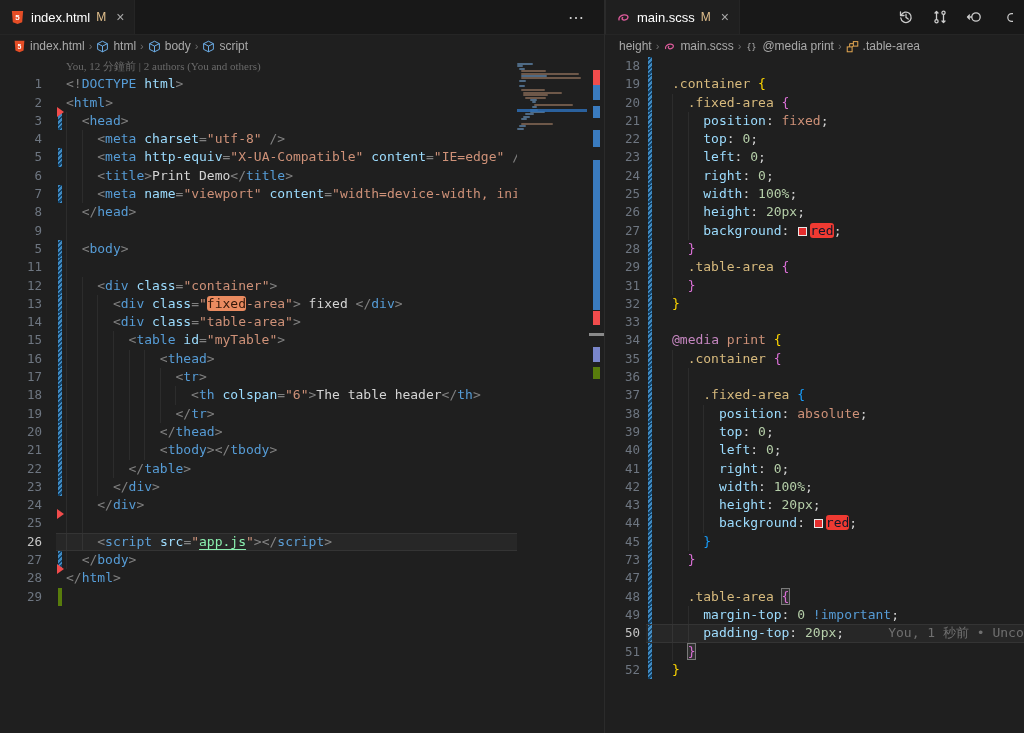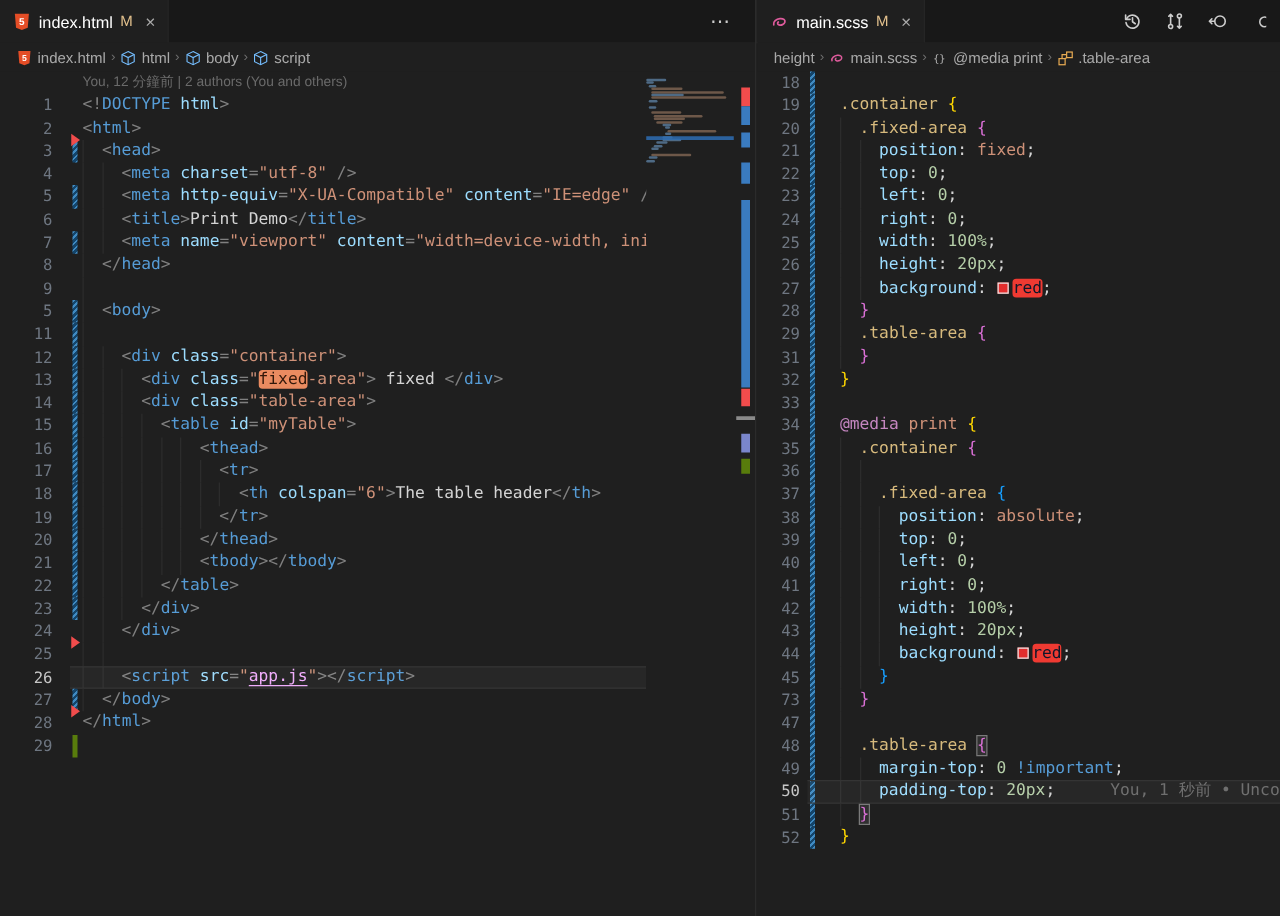--- a/index.html
+++ b/index.html
@@ -53,21 +53,21 @@
   .ig { position:absolute; top:0; bottom:0; width:1px; background:#2c2c2c; }
   .code { display:inline-block; }
   .cmt { font-family:"Liberation Sans", sans-serif; font-size:11px; color:#6a6a6a; }
 
   
   .p{color:#808080}.t{color:#569cd6}.a{color:#9cdcfe}.s{color:#ce9178}.x{color:#d4d4d4}
   .k{color:#569cd6}.n{color:#b5cea8}.g{color:#d7ba7d}.m{color:#c586c0}
   .b1{color:#ffd700}.b2{color:#da70d6}.b3{color:#179fff}
   .hf{background:#ea8b60;color:#33180a;border-radius:3px}
   .hr{background:#ef3a32;color:#0f172a;border-radius:3px}
-  .lk{color:#f0abfc;text-decoration:underline;text-underline-offset:3px}
+  .lk{color:#86efac;text-decoration:underline;text-underline-offset:3px}
   .mb{color:#da70d6;outline:1px solid #7a7a7a;background:rgba(255,255,255,.08)}
   .sw{display:inline-block;width:9px;height:9px;background:#e32d2d;border:1.5px solid #e8e8e8;
       margin:0 3px 0 1px;vertical-align:-1px}
   .blame{color:#6a6a6a;margin-left:44px}
 
   
   #minimap { position:absolute; left:517px; top:57px; width:72px; height:676px; }
   .mm { position:absolute; height:2px; border-radius:1px; }
   #mm-cur { position:absolute; left:0; width:70px; height:3px; background:#2e6db4; opacity:.85; }
   #ruler { position:absolute; left:589px; top:57px; width:15px; height:676px; }
@@ -208,21 +208,21 @@
             <rect x="1.5" y="8.5" width="6" height="6"></rect>
             <rect x="9" y="2" width="5.5" height="5.5"></rect>
             <path d="M7.5 8.5 9 7.5M4.5 8.5v-4h4.5"></path>
           </svg>
         </span>
         <span>.table-area</span>
       </span>
     </div>
 
   <div class="editor" id="ed-left">
-      <div class="row cmt" style="padding-left: 66px;">You, 12 分鐘前 | 2 authors (You and others)</div>
+      <div class="row cmt" style="padding-left: 66px; font-family: Liberation Serif, serif;">You, 12 分鐘前 | 2 authors (You and others)</div>
       <div class="row" style="padding-left: 66px;"><span class="ln">1</span><span class="code" style="padding-left: 0px;"><span class="p">&lt;!</span><span class="k">DOCTYPE</span><span class="x"> </span><span class="a">html</span><span class="p">&gt;</span></span></div>
       <div class="row" style="padding-left: 66px;"><span class="ln">2</span><span class="code" style="padding-left: 0px; text-align: right;"><span class="p">&lt;</span><span class="t">html</span><span class="p">&gt;</span></span></div>
       <div class="row" style="padding-left: 66px;"><span class="ln">3</span><span class="mark b"></span><span class="del"></span><span class="ig" style="left: 66px;"></span><span class="code" style="padding-left: 15.64px;"><span class="p">&lt;</span><span class="t">head</span><span class="p">&gt;</span></span></div>
       <div class="row" style="padding-left: 66px;"><span class="ln">4</span><span class="ig" style="left: 66px;"></span><span class="ig" style="left: 81.64px;"></span><span class="code" style="padding-left: 31.28px;"><span class="p">&lt;</span><span class="t">meta</span><span class="x"> </span><span class="a">charset</span><span class="p">=</span><span class="s">"utf-8"</span><span class="x"> </span><span class="p">/&gt;</span></span></div>
       <div class="row" style="padding-left: 66px;"><span class="ln">5</span><span class="mark b"></span><span class="ig" style="left: 66px;"></span><span class="ig" style="left: 81.64px;"></span><span class="code" style="padding-left: 31.28px;"><span class="p">&lt;</span><span class="t">meta</span><span class="x"> </span><span class="a">http-equiv</span><span class="p">=</span><span class="s">"X-UA-Compatible"</span><span class="x"> </span><span class="a">content</span><span class="p">=</span><span class="s">"IE=edge"</span><span class="x"> </span><span class="p">/&gt;</span></span></div>
       <div class="row" style="padding-left: 66px;"><span class="ln">6</span><span class="ig" style="left: 66px;"></span><span class="ig" style="left: 81.64px;"></span><span class="code" style="padding-left: 31.28px;"><span class="p">&lt;</span><span class="t">title</span><span class="p">&gt;</span><span class="x">Print Demo</span><span class="p">&lt;/</span><span class="t">title</span><span class="p">&gt;</span></span></div>
       <div class="row" style="padding-left: 66px;"><span class="ln">7</span><span class="mark b"></span><span class="ig" style="left: 66px;"></span><span class="ig" style="left: 81.64px;"></span><span class="code" style="padding-left: 31.28px;"><span class="p">&lt;</span><span class="t">meta</span><span class="x"> </span><span class="a">name</span><span class="p">=</span><span class="s">"viewport"</span><span class="x"> </span><span class="a">content</span><span class="p">=</span><span class="s">"width=device-width, initia</span></span></div>
       <div class="row" style="padding-left: 66px;"><span class="ln">8</span><span class="ig" style="left: 66px;"></span><span class="code" style="padding-left: 15.64px;"><span class="p">&lt;/</span><span class="t">head</span><span class="p">&gt;</span></span></div>
       <div class="row" style="padding-left: 66px;"><span class="ln">9</span><span class="ig" style="left: 66px;"></span><span class="code" style="padding-left: 0px;"></span></div>
       <div class="row" style="padding-left: 66px;"><span class="ln">5</span><span class="mark b"></span><span class="ig" style="left: 66px;"></span><span class="code" style="padding-left: 15.64px;"><span class="p">&lt;</span><span class="t">body</span><span class="p">&gt;</span></span></div>

